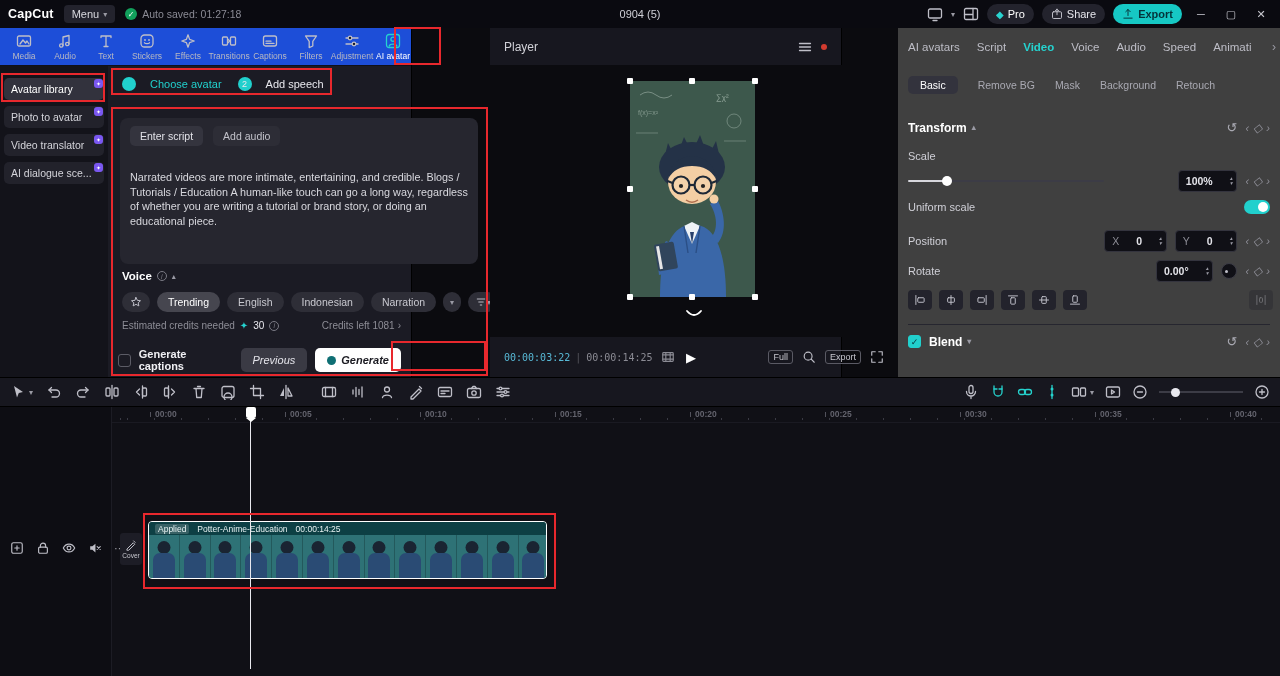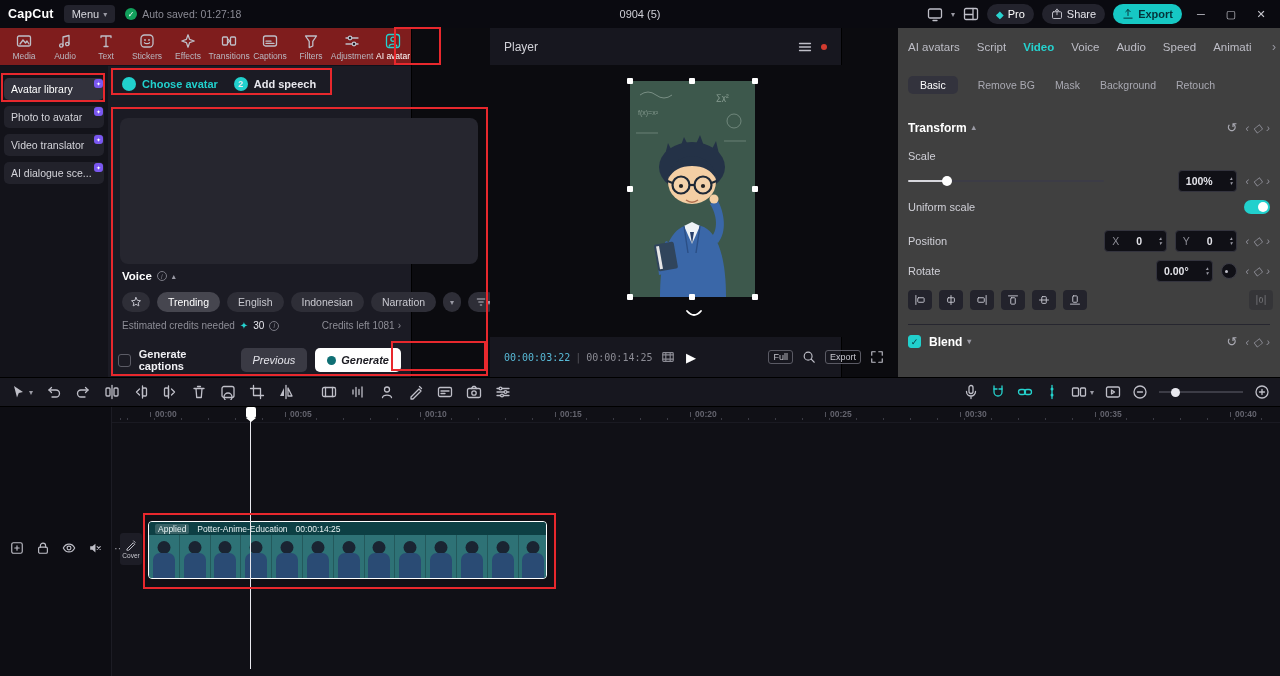--- a/index.html
+++ b/index.html
@@ -22,42 +22,42 @@
   .doc-title { position:absolute; left:50%; top:0; transform:translateX(-50%); height:28px; display:flex; align-items:center; font-size:11px; color:#cfcfd6; }
   .tb-right { margin-left:auto; display:flex; align-items:center; gap:8px; }
   .pill { height:20px; border-radius:10px; background:#23232d; display:flex; align-items:center; gap:4px; padding:0 9px; font-size:11px; color:#e6e6ec; }
   .pill.pro b { color:#fff; font-weight:normal; }
   .pro-diamond { color:#29d3d0; font-size:10px; }
   .pill.export { background:#16c8c4; color:#04343a; font-weight:bold; }
   .pill.export .i { color:#04343a; }
   .winbtn { width:22px; height:22px; display:flex; align-items:center; justify-content:center; color:#c8c8cf; font-size:11px; }
 
   
-  #left-region { position:absolute; left:0; top:28px; width:412px; height:349px; background:#7f1d1d; border-right:1px solid #000; }
+  #left-region { position:absolute; left:0; top:28px; width:412px; height:349px; background:#1d4ed8; border-right:1px solid #000; }
   #player-panel { position:absolute; left:490px; top:28px; width:352px; height:349px; background:#17171f; border-right:1px solid #000; }
   #right-panel { position:absolute; left:898px; top:28px; width:382px; height:349px; background:#404040; }
 
   
   .ribbon { height:38px; display:flex; align-items:center; padding:0 4px; gap:1px; border-bottom:1px solid #10101a; }
   .rtab { display:flex; flex-direction:column; align-items:center; justify-content:center; gap:2px; min-width:40px; padding:2px 3px; }
   .rtab .rlabel { font-size:8.5px; color:#b9b9c2; white-space:nowrap; }
   .rtab.active .i { color:#25d2cf; }
   .rtab.active .rlabel { color:#fff; }
 
   
   .left-body { position:absolute; top:38px; left:0; right:0; bottom:0; display:flex; }
   .sidebar { width:108px; background:#13131a; padding-top:12px; display:flex; flex-direction:column; gap:6px; align-items:center; }
   .side-item { position:relative; width:100px; height:22px; background:#22222b; border-radius:5px; display:flex; align-items:center; padding:0 7px; font-size:10.5px; color:#d4d4da; white-space:nowrap; overflow:hidden; }
   .side-item.active { background:#32323d; color:#fff; }
   .side-badge { position:absolute; right:1px; top:1px; width:9px; height:9px; border-radius:3px; background:#7a57f0; color:#fff; font-size:6px; display:flex; align-items:center; justify-content:center; }
   .avatar-panel { position:relative; flex:1; background:#1b1b24; }
 
   
   .steps { position:absolute; left:6px; top:6px; height:24px; display:flex; align-items:center; gap:16px; padding:0 8px; }
-  .step { display:flex; align-items:center; gap:6px; font-size:11px; font-weight:bold; }
+  .step { display:flex; align-items:center; gap:14px; font-size:11px; font-weight:normal; }
   .step-num { width:14px; height:14px; border-radius:50%; background:#21d0cd; color:#06343a; font-size:9px; display:flex; align-items:center; justify-content:center; }
   .step.one span { color:#21d0cd; }
   .step.two span { color:#e8e8ee; }
 
   
   .script-card { position:absolute; left:12px; top:52px; width:358px; height:146px; background:#26262f; border-radius:8px; padding:8px 10px; }
   .card-tabs { display:flex; gap:10px; }
   .chip { height:20px; border-radius:5px; background:#34343e; color:#e2e2e8; font-size:10.5px; display:flex; align-items:center; padding:0 10px; }
   .chip.dim { background:#2d2d36; color:#c2c2ca; }
   .script-text { margin-top:24px; width:340px; font-size:10.8px; line-height:14.5px; color:#d8d8de; }
@@ -350,20 +350,25 @@
             <span class="step-num">1</span>
             <span>Choose avatar</span>
           </span>
         <span class="step two">
             <span class="step-num">2</span>
             <span>Add speech</span>
           </span>
       </div>
 
       <div class="script-card">
+        <div class="card-tabs">
+          <span class="chip">Enter script</span>
+          <span class="chip dim">Add audio</span>
+        </div>
+        <div class="script-text">Narrated videos are more intimate, entertaining, and credible. Blogs / Tutorials / Education A human-like touch can go a long way, regardless of whether you are writing a tutorial or brand story, or doing an educational piece.</div>
       </div>
 
       <div class="voice-row">
         <b>Voice</b>
         <span class="info-dot">i</span>
         <span class="caret">▴</span>
       </div>
 
       <div class="voice-chips">
         <span class="vchip star">

